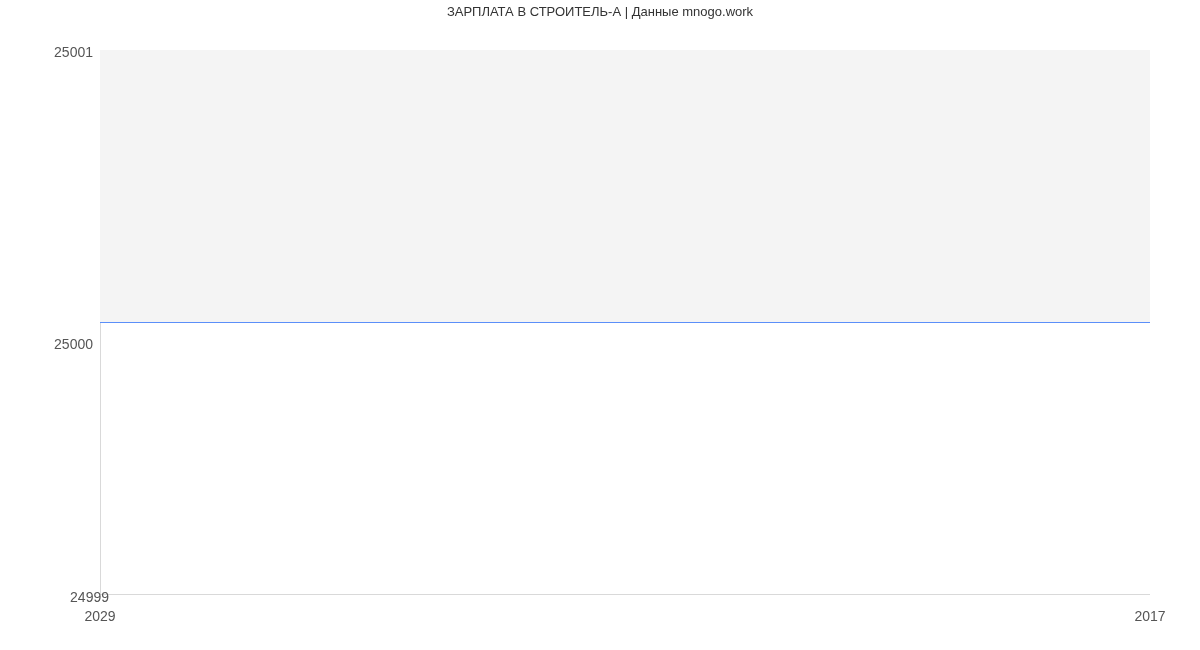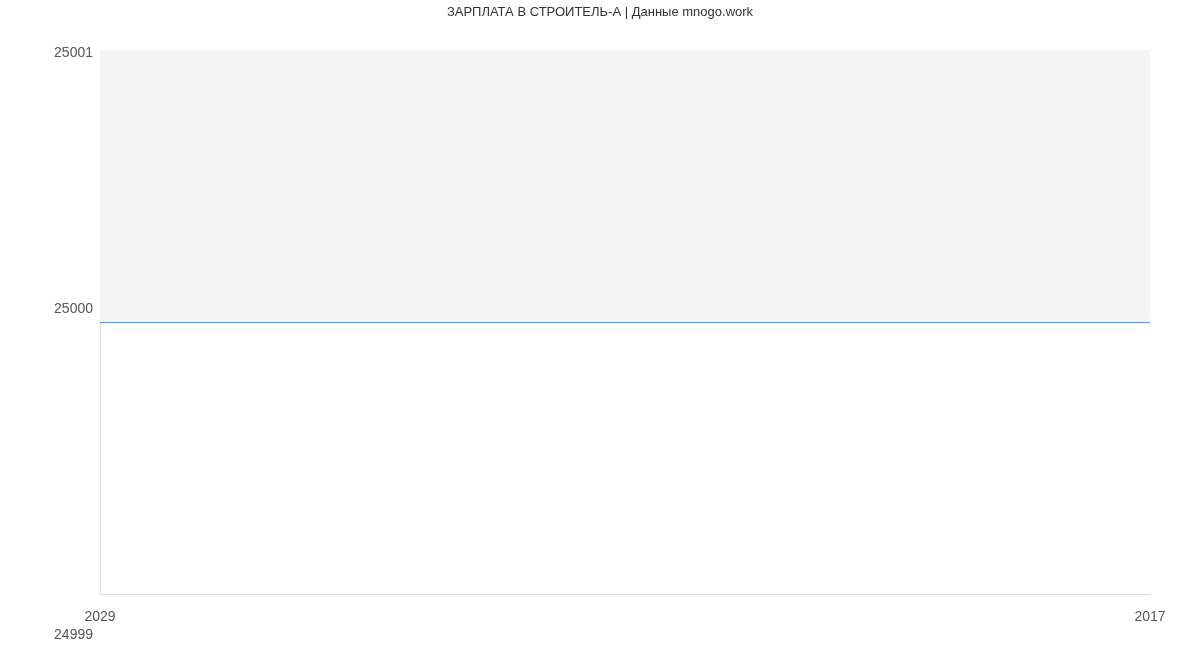--- a/index.html
+++ b/index.html
@@ -70,18 +70,18 @@
 <body>
 
 <div class="chart-wrap">
   <div class="title">ЗАРПЛАТА В СТРОИТЕЛЬ-А | Данные mnogo.work</div>
 
   <div class="plot-outer"></div>
   <div class="plot-band"></div>
   <div class="series-line"></div>
 
   <div class="ytick" style="top:44px; left:0; width:93px;">25001</div>
-  <div class="ytick" style="top:300px; left:0; width:93px;">25000</div>
-  <div class="ytick" style="top:589px; left:0; width:93px;margin-top:37px;">24999</div>
+  <div class="ytick" style="top:336px; left:0; width:93px;">25000</div>
+  <div class="ytick" style="top:589px; left:16px; width:93px;">24999</div>
 
   <div class="xtick" style="left:80px; top:608px; width:40px;">2029</div>
   <div class="xtick" style="left:1130px; top:608px; width:40px;">2017</div>
 </div>
 
 </body></html>

